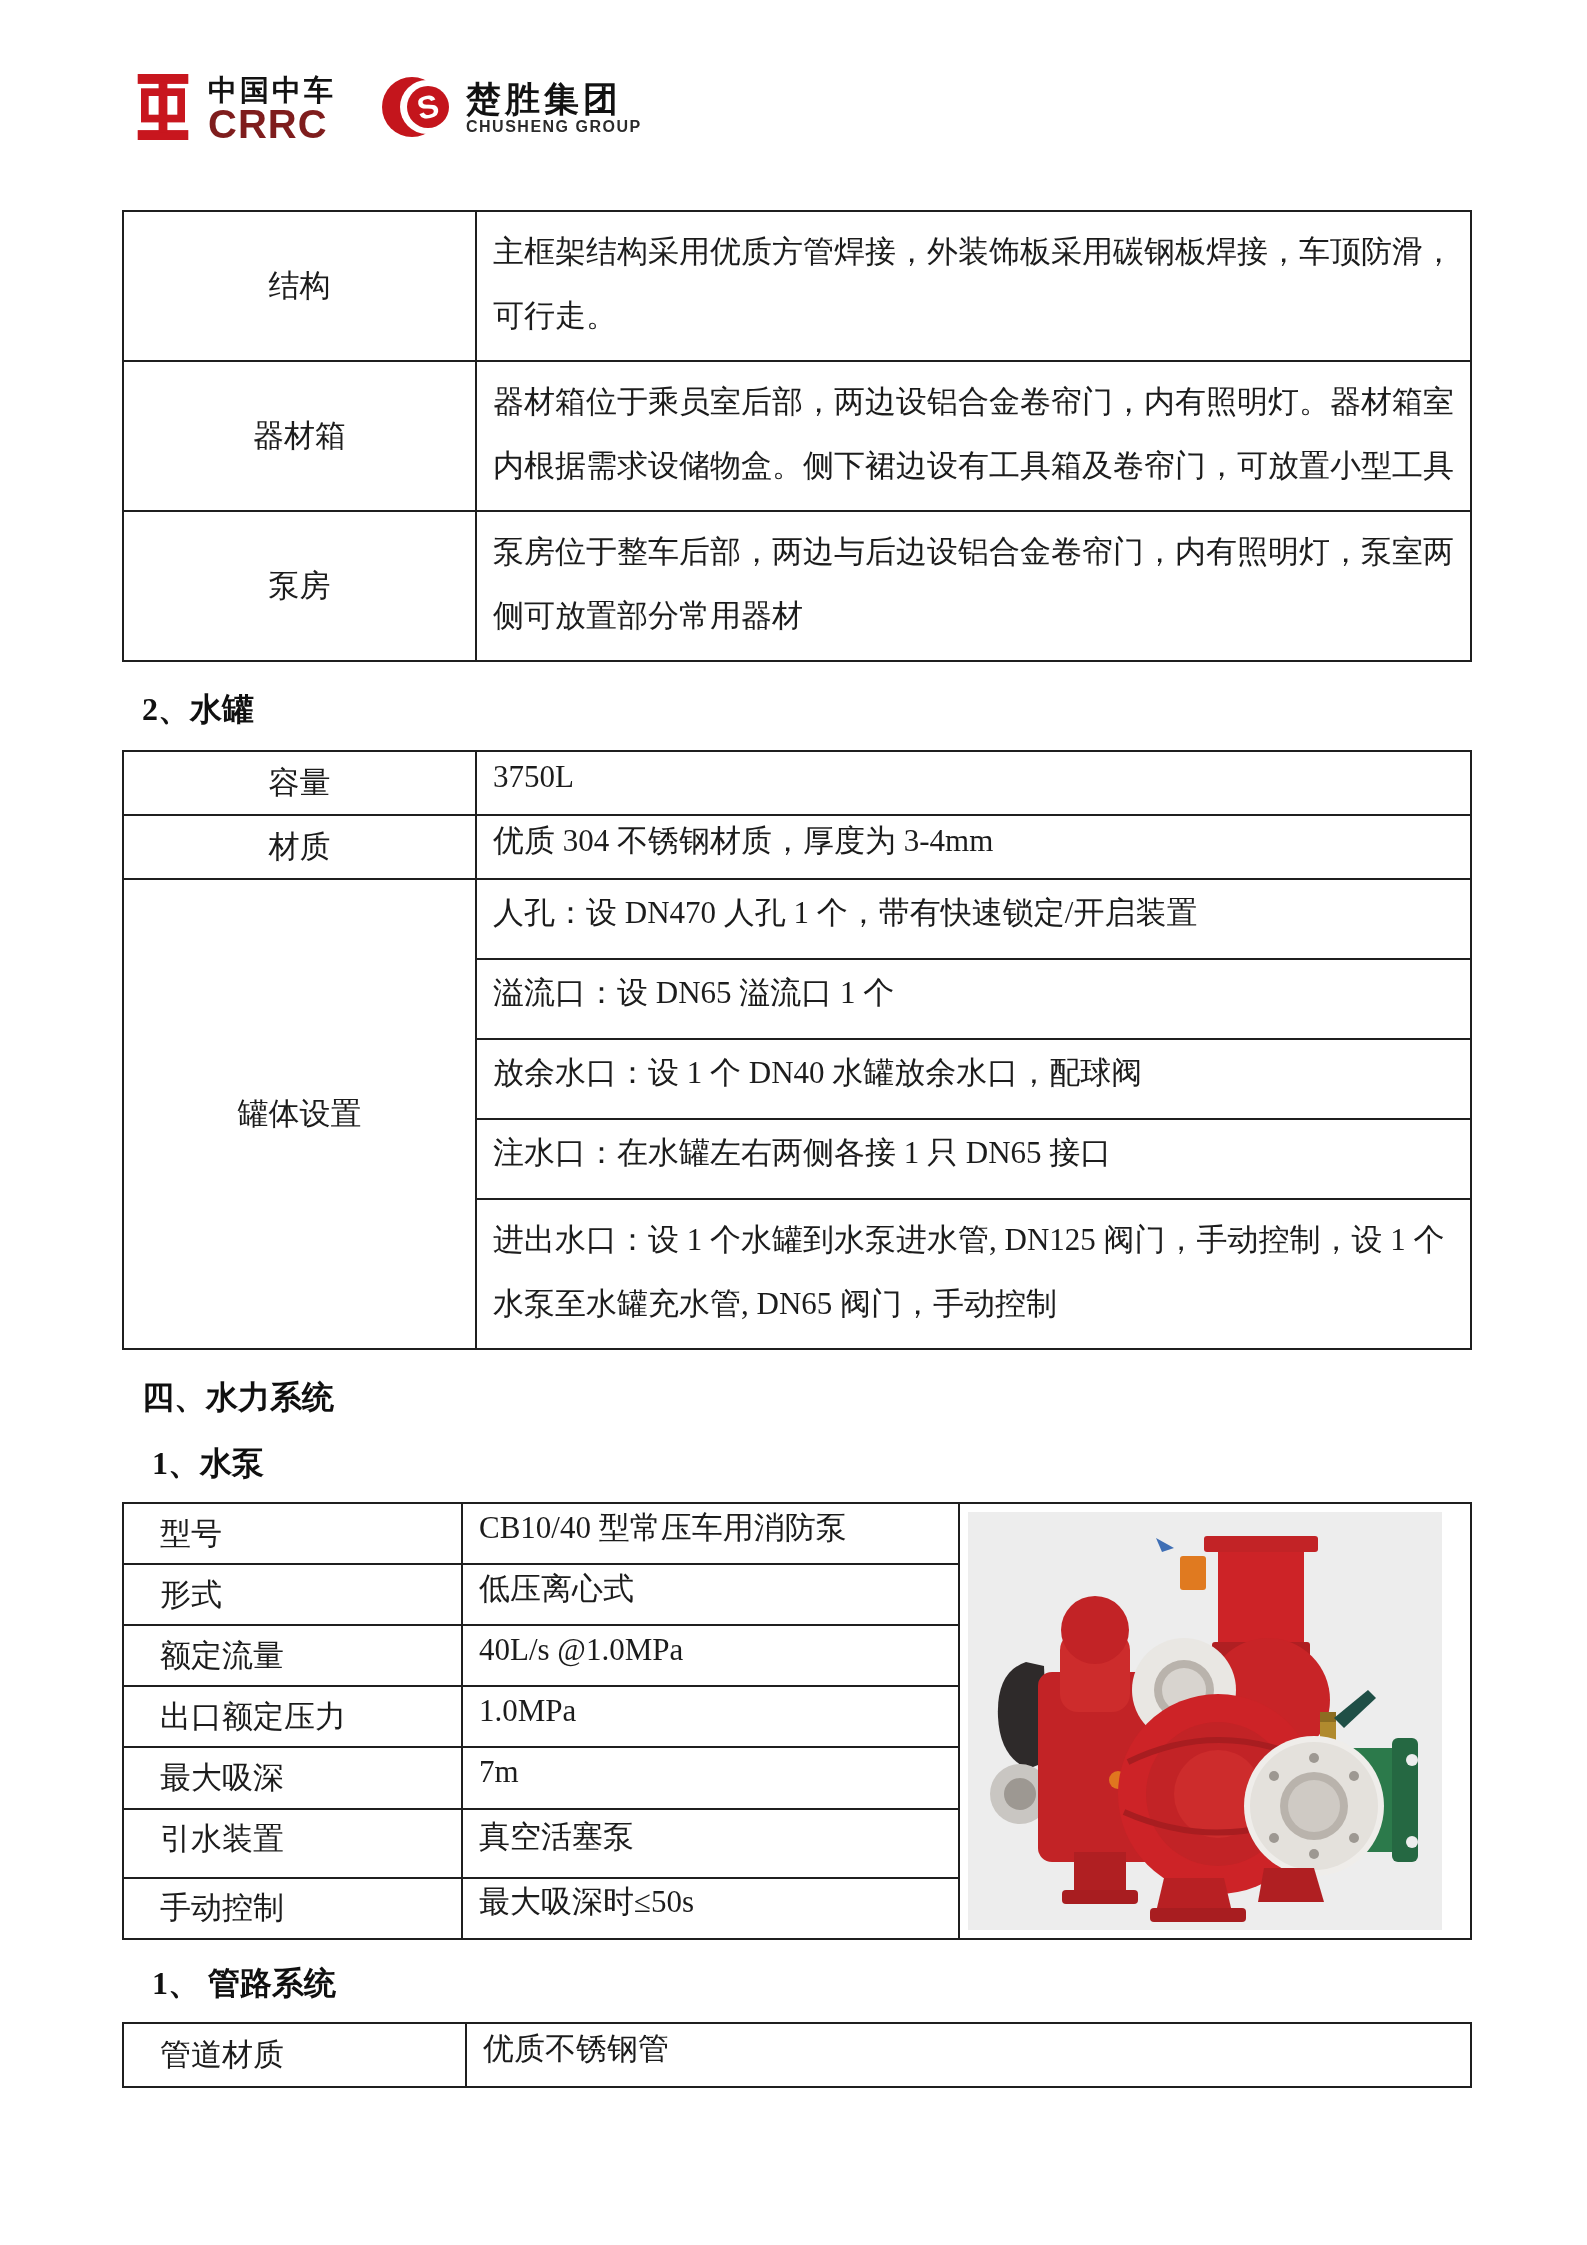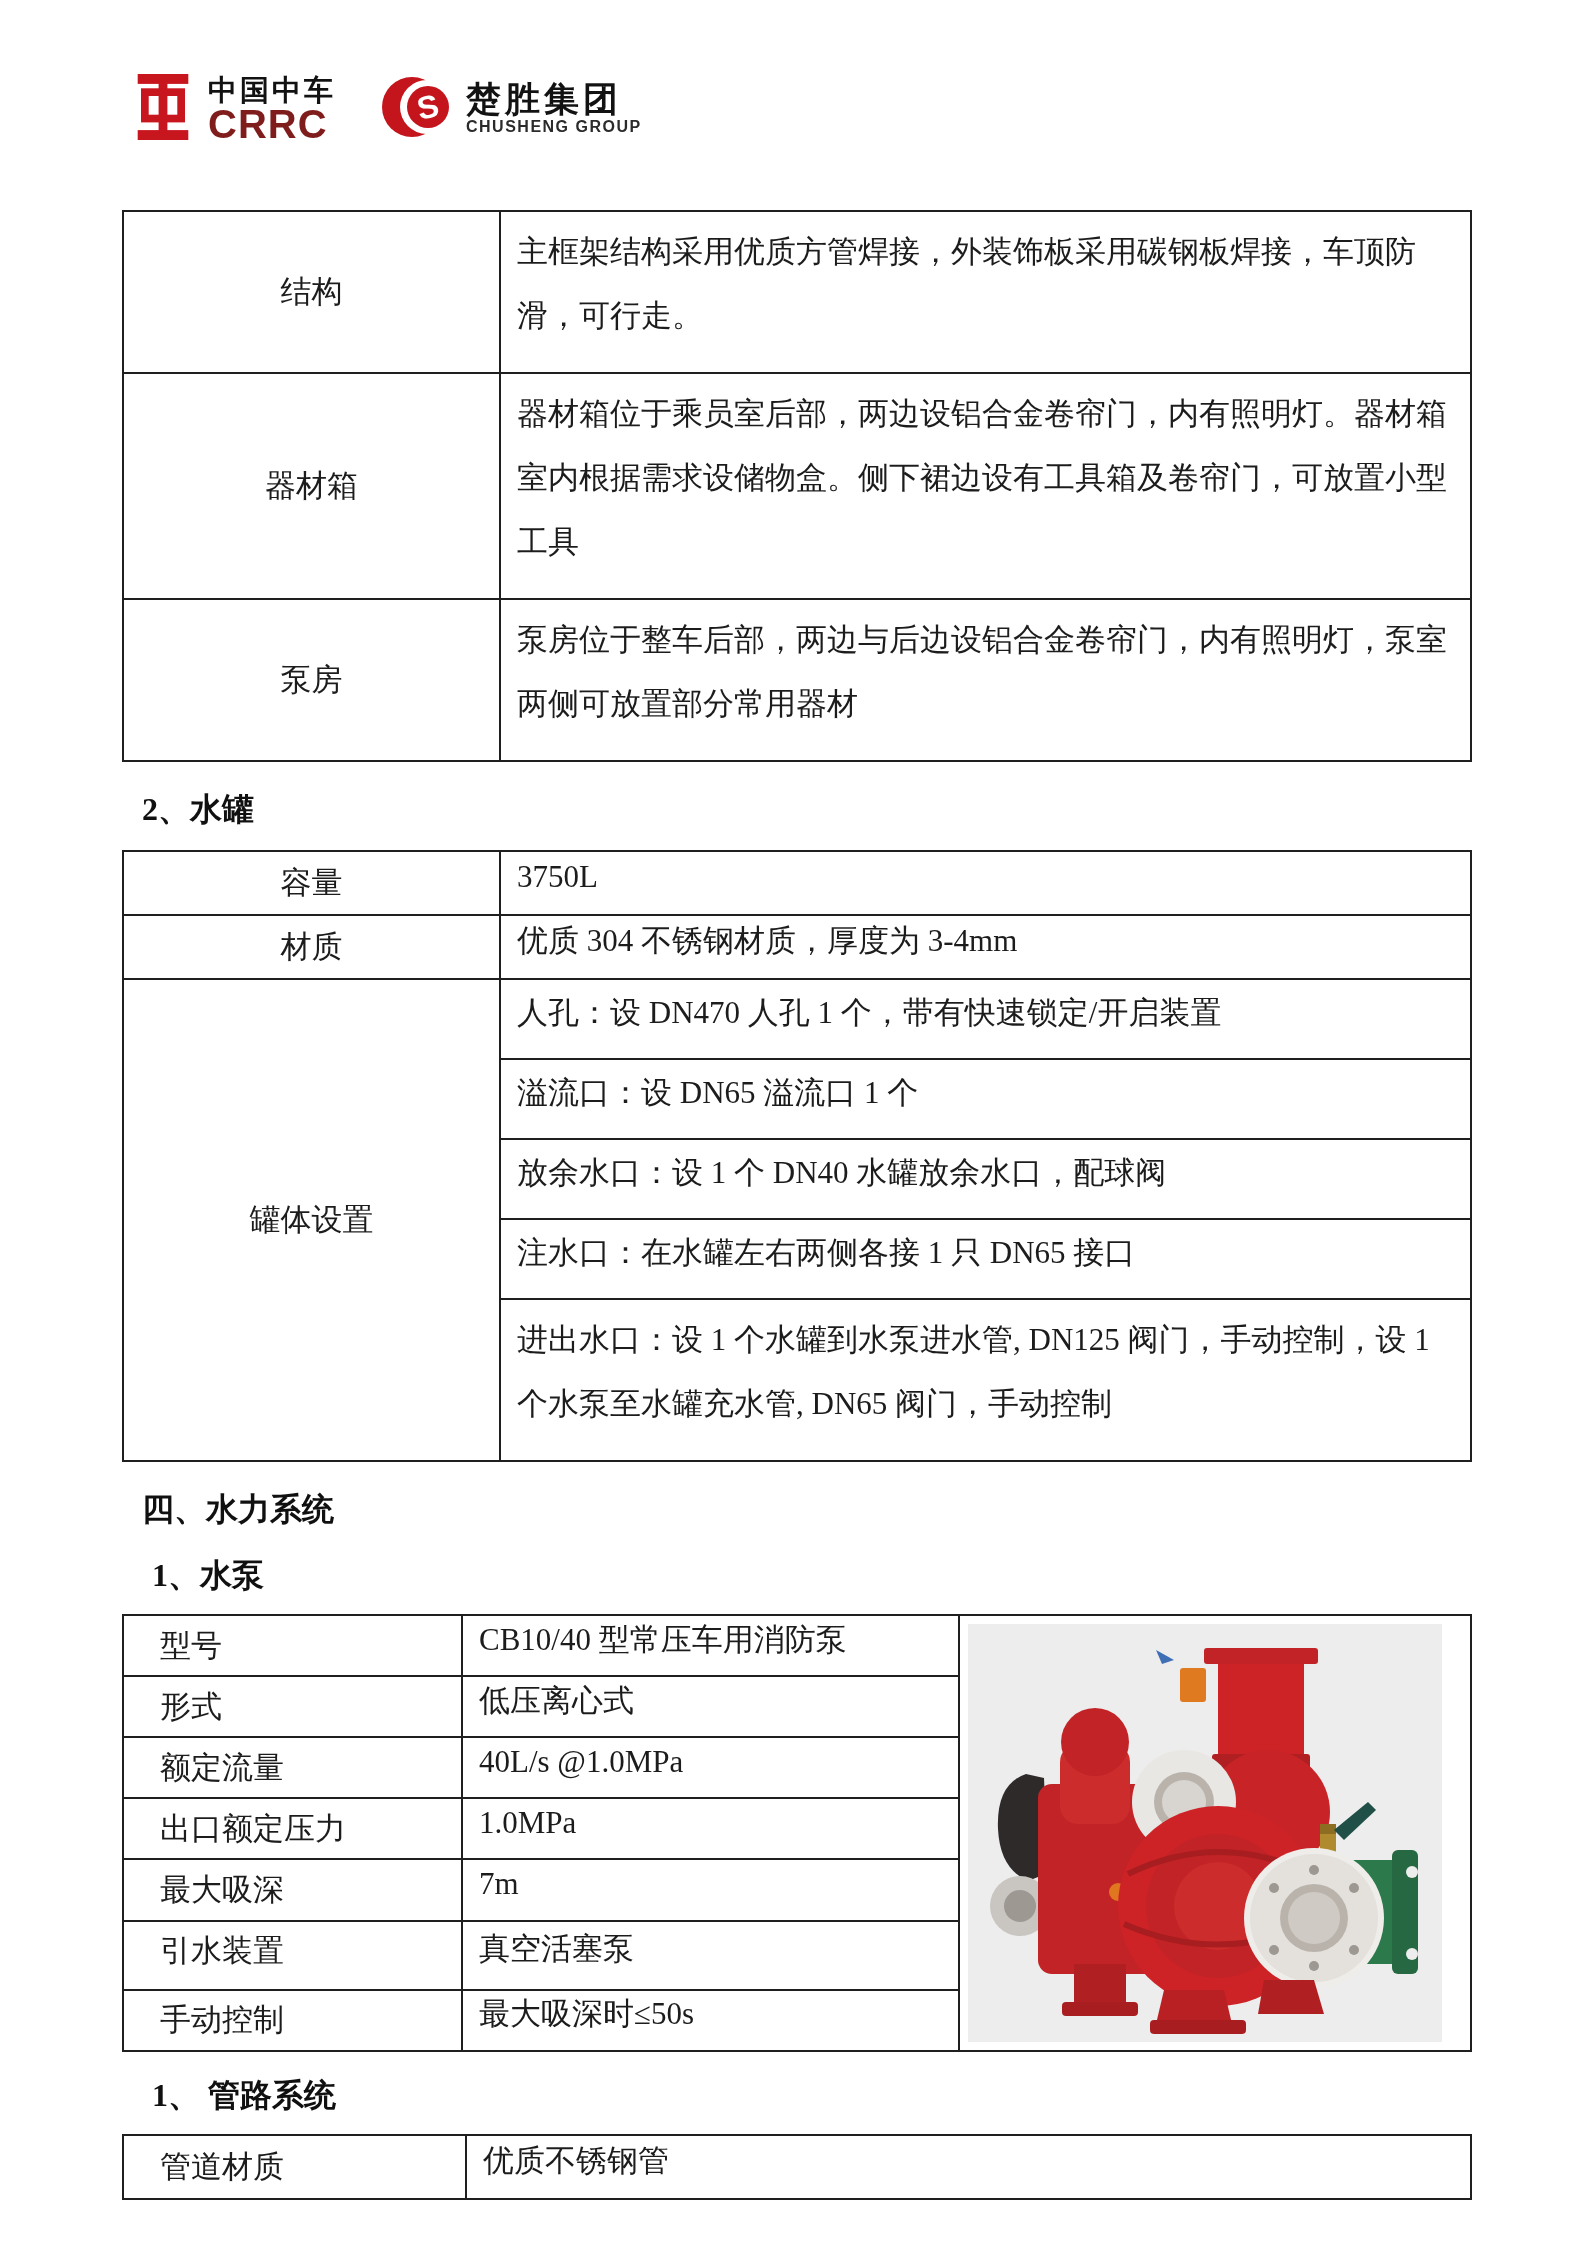--- a/index.html
+++ b/index.html
@@ -18,22 +18,22 @@
   .logo-emblem{flex:0 0 auto;}
   .logo-text{margin-left:12px;display:flex;flex-direction:column;justify-content:center;}
   .crrc-cn{font-family:"Liberation Sans","DejaVu Sans",sans-serif;font-weight:bold;font-size:29px;line-height:30px;letter-spacing:3px;color:#121212;}
   .crrc-en{font-family:"Liberation Sans","DejaVu Sans",sans-serif;font-weight:bold;font-size:40px;line-height:38px;letter-spacing:1px;color:#7f1d1d;}
   .gap{width:46px;}
   .cs-cn{font-family:"Liberation Sans","DejaVu Sans",sans-serif;font-weight:bold;font-size:35px;line-height:36px;letter-spacing:4px;color:#121212;}
   .cs-en{font-family:"Liberation Sans","DejaVu Sans",sans-serif;font-weight:bold;font-size:16px;line-height:20px;letter-spacing:1.5px;color:#2b2b2b;}
   
   table.spec{border-collapse:collapse;width:1350px;table-layout:fixed;}
   table.spec td{border:2px solid #1f1f1f;font-size:31px;vertical-align:middle;}
-  td.lbl{width:291px;text-align:center;padding:0 42px;line-height:52px;}
-  td.val{padding:8px 14px 24px 16px;line-height:64px;}
+  td.lbl{width:291px;text-align:center;padding:0 30px;line-height:52px;}
+  td.val{padding:8px 14px 12px 16px;line-height:64px;}
   td.val-s{padding:0 14px 12px 16px;line-height:40px;}
   
   .h-sec{font-size:32px;font-weight:bold;color:#101010;margin:26px 0 18px 20px;}
   .h-sub{font-size:32px;font-weight:bold;color:#101010;margin:22px 0 16px 30px;}
   
   td.imgcell{width:494px;padding:8px;vertical-align:middle;}
   .pump-photo{width:474px;height:418px;background:#ededed;display:flex;align-items:center;justify-content:center;}
 </style>
 </head>
 <body>

